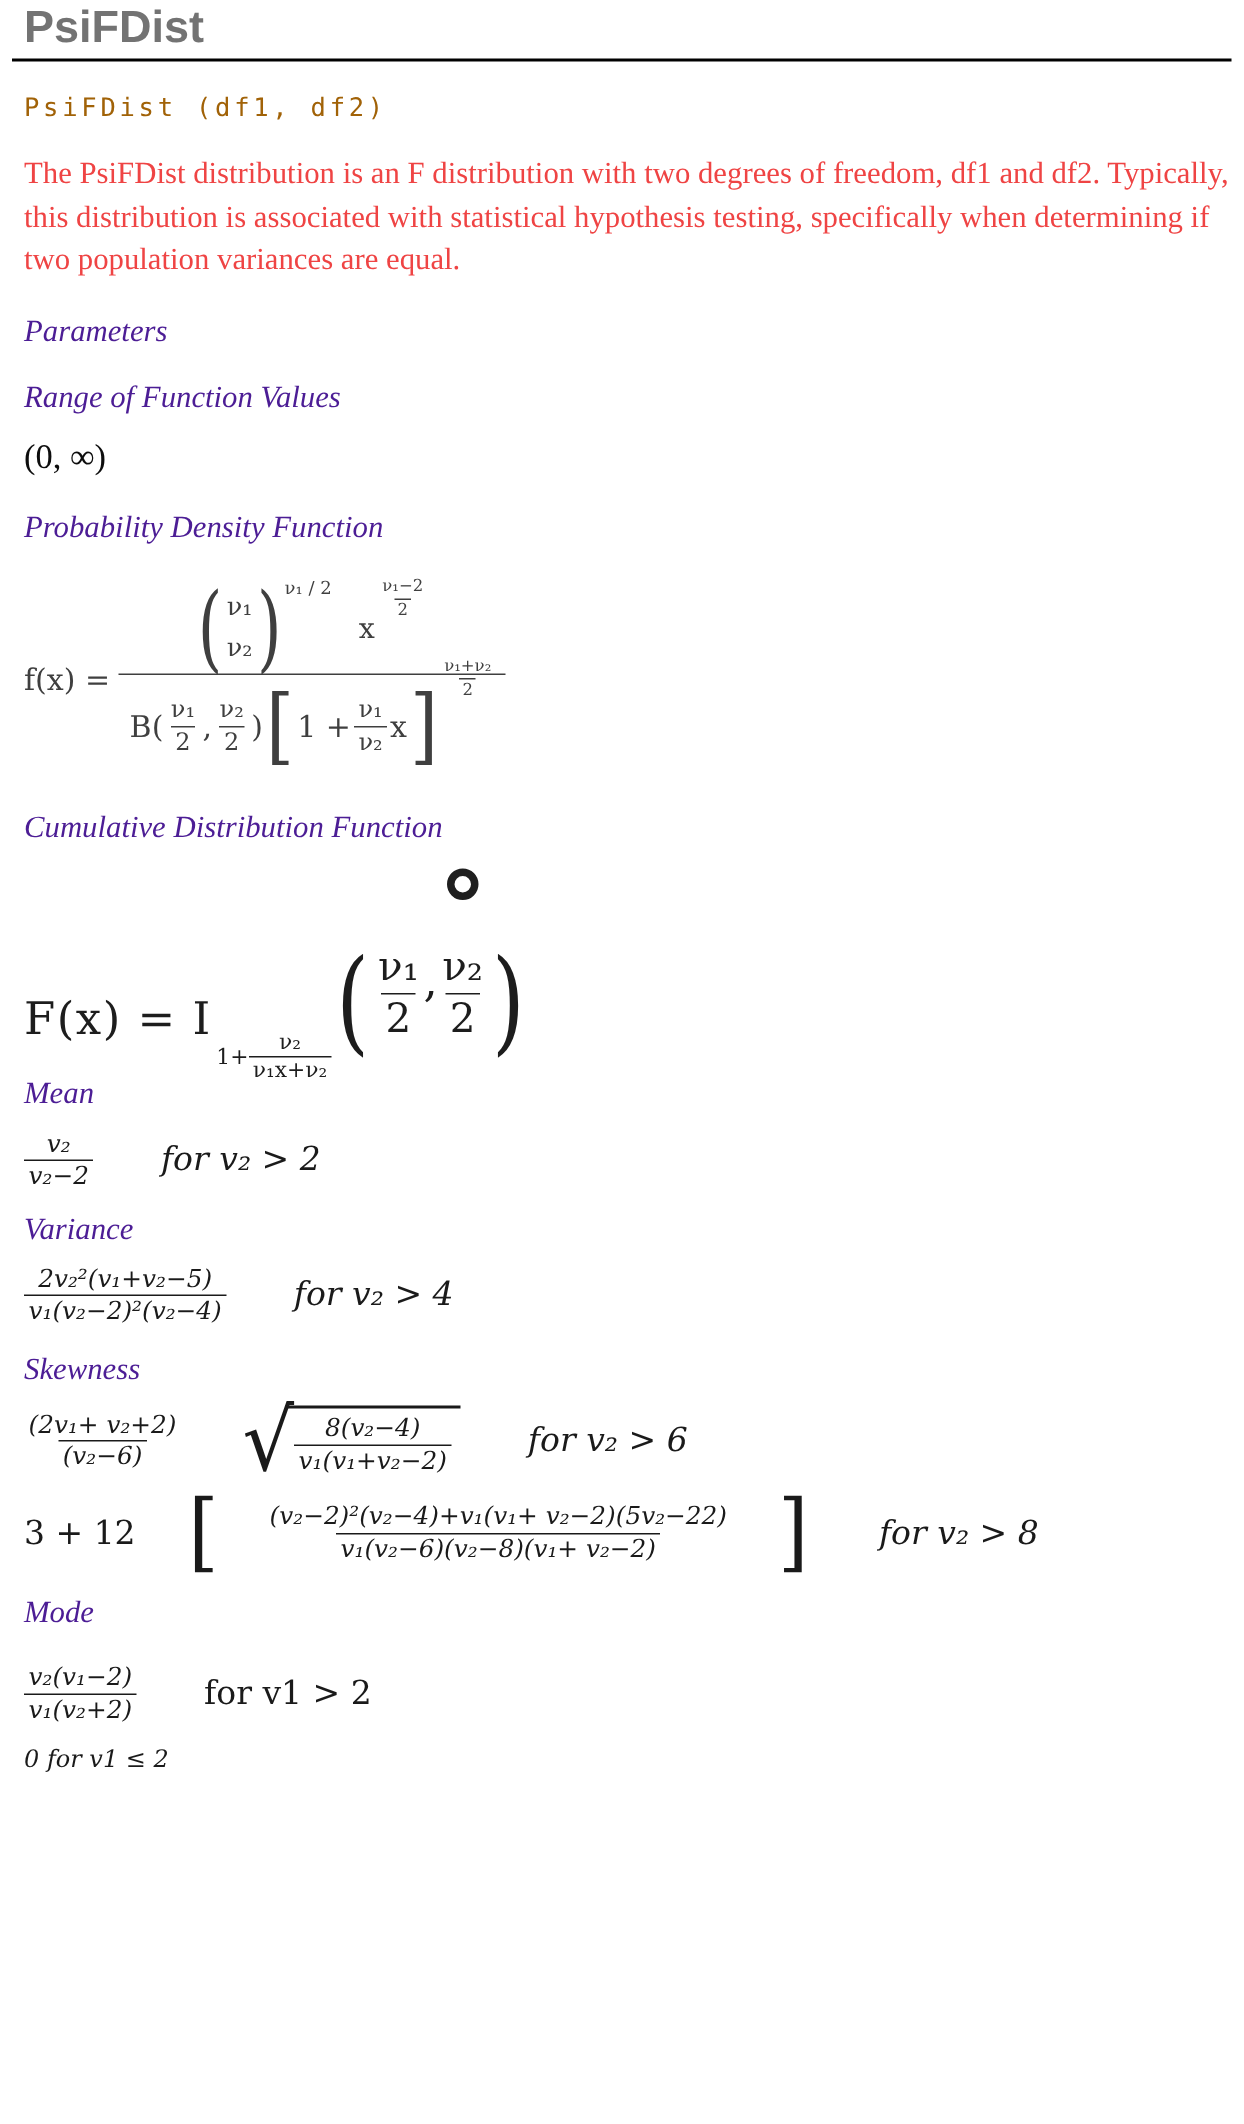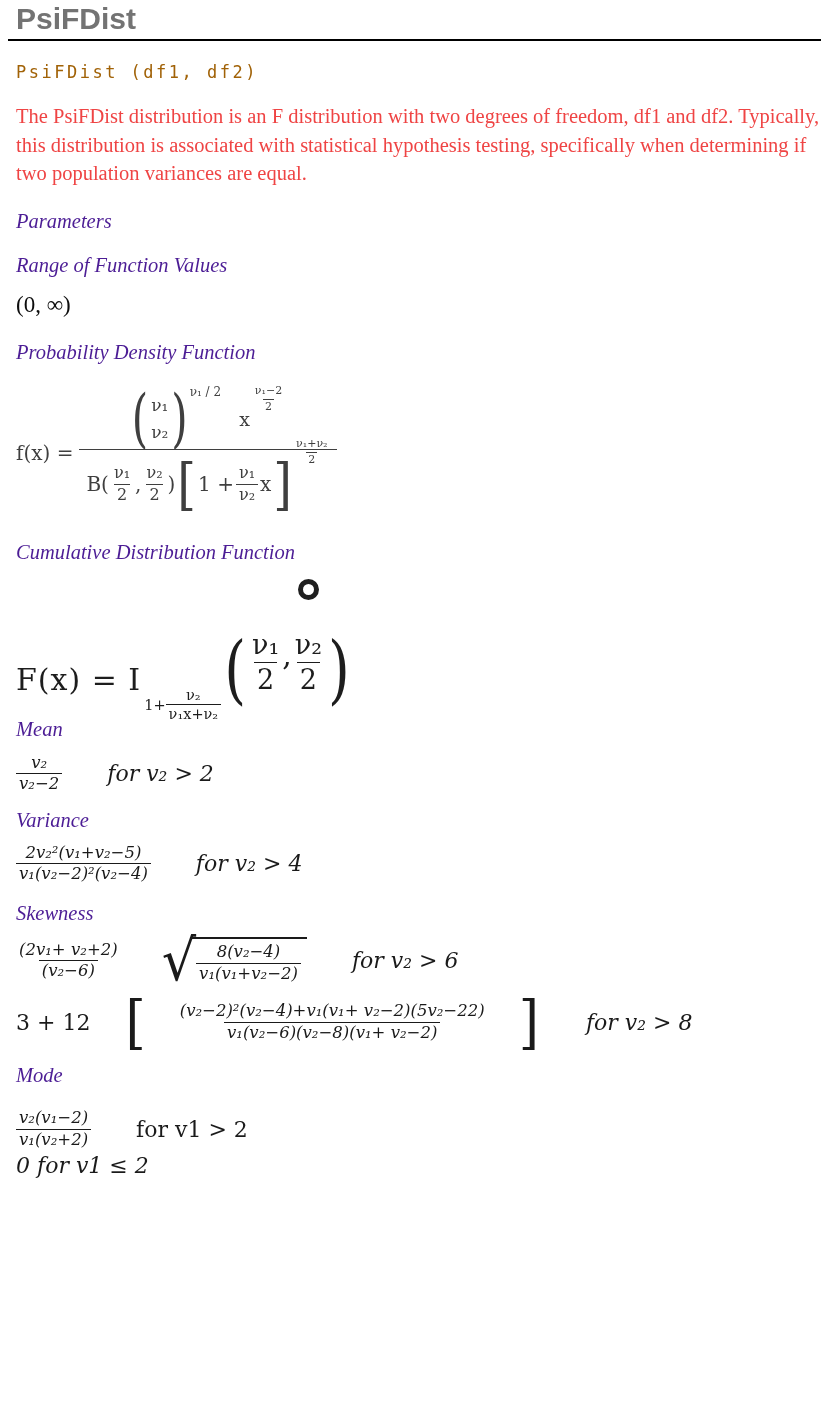--- a/index.html
+++ b/index.html
@@ -117,21 +117,21 @@
     gap: 29px;
   }
   .cond { font-size: 22px; margin-left: 16px; white-space: nowrap; }
   .roman { font-style: normal; }
   .f165 { font-size: 16.5px; }
   .sqrt { display: inline-flex; align-items: center; margin-left: 12px; }
   .radical { font-style: normal; font-size: 54px; line-height: 0.85; display: inline-block; transform: scaleY(1.05); margin-right: -6px; }
   .radicand { border-top: 2px solid currentColor; padding: 3px 6px 0 6px; }
   .kur-pre { font-size: 22px; margin-right: 4px; }
   .kbr { display: inline-block; font-style: normal; font-size: 52px; transform: scaleY(1.1); line-height: 1; font-weight: 300; margin: 0 2px; }
-  .zero-line { margin: 2px 0 0 8px; font-family: "DejaVu Serif", serif; font-style: italic; font-size: 22px; color: #1a1a1a; }
+  .zero-line { margin: 12px 0 0 8px; font-family: "DejaVu Serif", serif; font-style: italic; font-size: 16px; color: #1a1a1a; }
 
   
   .cursor-ring {
     position: absolute;
     left: 298px; top: 579px;
     width: 21px; height: 21px;
     border: 5px solid #1f1f1f;
     border-radius: 50%;
     background: transparent;
     z-index: 5;

